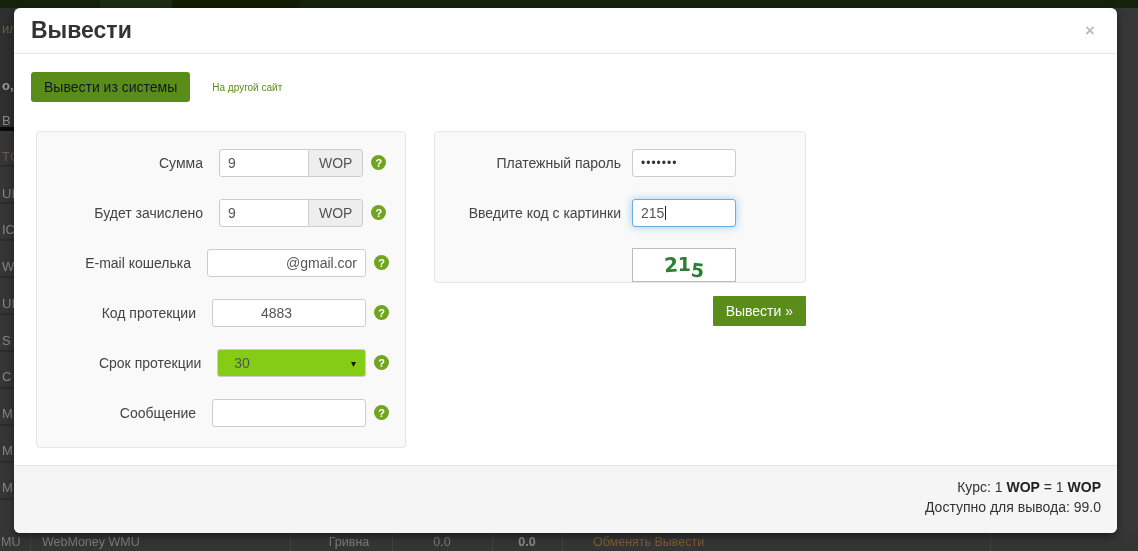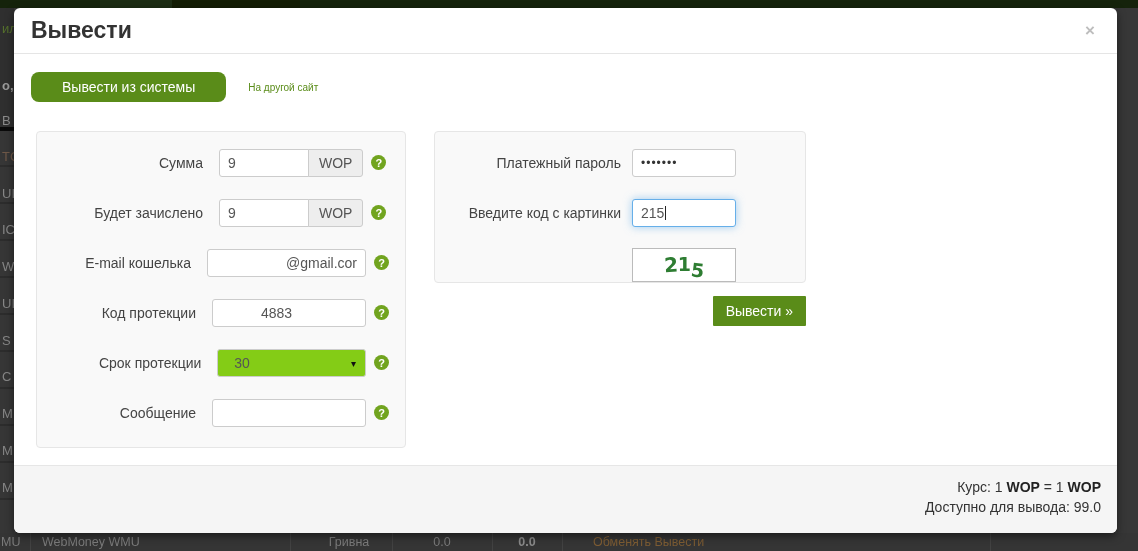--- a/index.html
+++ b/index.html
@@ -41,21 +41,21 @@
   }
   .m-header { position:absolute; top:0; left:0; right:0; height:46px; border-bottom:1px solid #e5e5e5; }
   .m-title { position:absolute; left:17px; top:9px; font-size:23px; font-weight:bold; color:#333; }
   .m-close {
     position:absolute; right:22px; top:14px; font-size:17px; font-weight:bold; color:#bdbdbd;
     cursor:pointer; line-height:17px;
   }
 
   .m-tabs { position:absolute; top:64px; left:17px; height:30px; display:flex; align-items:center; }
   .tab-active {
-    background:#5a8c19; color:#ffffff; font-size:14px; padding:7px 31px; border-radius:8px; cursor:pointer;
+    background:#5a8c19; color:#0f172a; font-size:14px; padding:7px 13px; border-radius:3px; cursor:pointer;
   }
   .tab-link { color:#5a8c19; font-size:10px; margin-left:22px; cursor:pointer; text-decoration:none; }
 
   .well {
     background:#f9f9f9; border:1px solid #e6e6e6; border-radius:4px; padding:16px;
   }
   .panel-left { position:absolute; top:123px; left:22px; width:370px; height:317px; }
   .panel-right { position:absolute; top:123px; left:420px; width:372px; display:flex; flex-direction:column;justify-content:flex-end; }
   .well-right { height:152px; }
 

